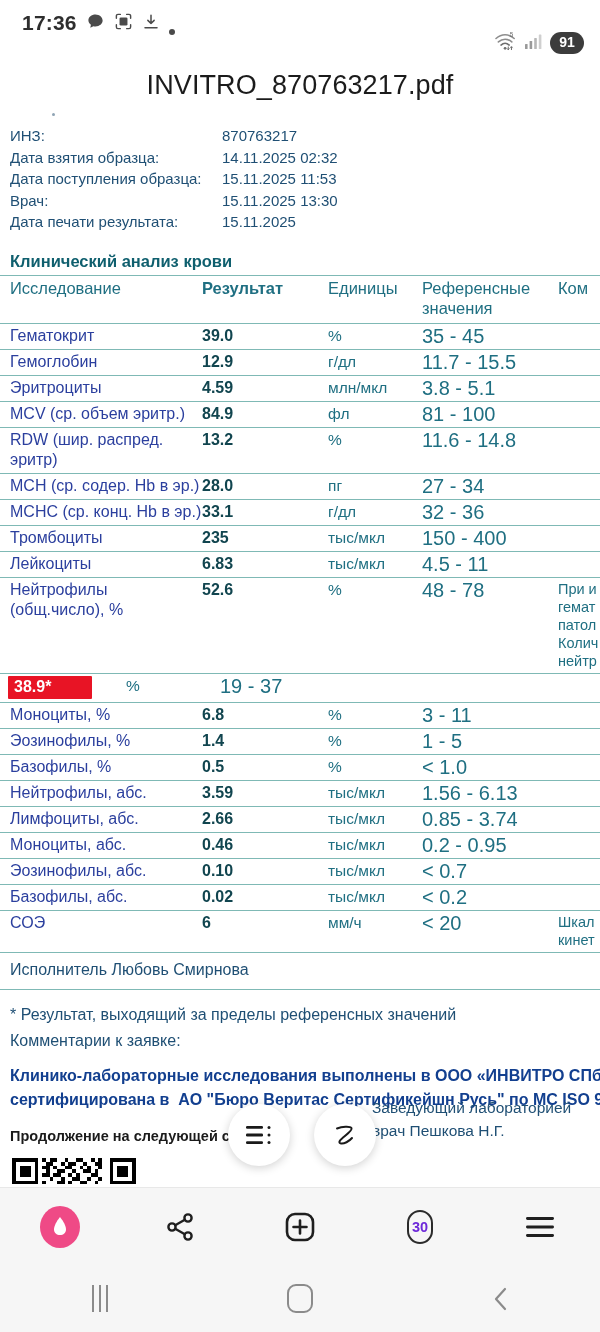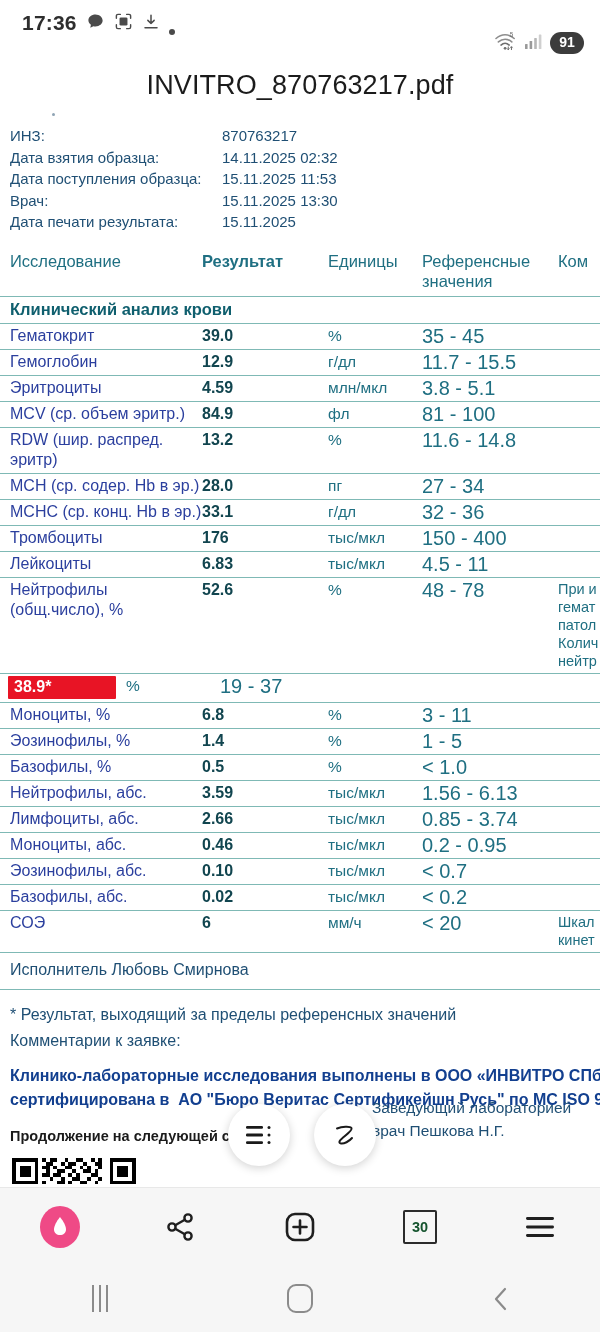--- a/index.html
+++ b/index.html
@@ -86,21 +86,21 @@
   .c-res  { font-size: 16px; font-weight: 700; color: #11454f; line-height: 20px; }
   .c-unit { font-size: 15.5px; color: #1f6f82; line-height: 20px; }
   .c-ref  { font-size: 20px; color: #1f6f82; line-height: 20px; }
   .c-com  { font-size: 14.5px; color: #1f6f82; line-height: 18px; white-space: pre; }
 
   .c-res.flagged {
     background: #e81425;
     color: #ffffff;
     display: inline-block;
     padding: 1px 6px 2px 6px;
-    width: 108px;
+    width: 84px;
     margin-left: 0;
     border-radius: 1px;
   }
   .res-wrap { width: 126px; flex: 0 0 126px; padding-left: 8px; }
 
   .performer {
     font-size: 16px; color: #1f4f74; padding: 6px 0 0 10px; line-height: 22px;
   }
   .perf-rule { border-bottom: 1.6px solid #7fb9b5; margin-top: 8px; }
 
@@ -141,23 +141,23 @@
   
   .browser-bar {
     position: absolute; left: 0; bottom: 67px;
     width: 600px; height: 78px;
     background: #f6f6f6;
     border-top: 1px solid #e8e8e8;
     display: flex; align-items: center; justify-content: space-around;
   }
   .bb-btn { width: 68px; height: 60px; display: flex; align-items: center; justify-content: center; }
   .tabcount {
-    width: 34px; height: 34px; border: 2.6px solid #2b2b2b; border-radius: 2px;
+    width: 26px; height: 34px; border: 2.6px solid #2b2b2b; border-radius: 13px;
     display: flex; align-items: center; justify-content: center;
-    font-size: 14.5px; font-weight: 700; color: #14532d;
+    font-size: 14.5px; font-weight: 700; color: #6d28d9;
   }
 
   
   .navbar {
     position: absolute; left: 0; bottom: 0; width: 600px; height: 67px;
     background: #f6f6f6;
     display: flex; align-items: center; justify-content: space-around;
   }
   .nav-btn { width: 90px; height: 50px; display: flex; align-items: center; justify-content: center; }
   .nav-recents { display: flex; gap: 5px; }
@@ -234,35 +234,35 @@
       <span class="meta-value">15.11.2025 13:30</span>
     </div>
     <div class="meta-row">
       <span class="meta-label">Дата печати результата:</span>
       <span class="meta-value">15.11.2025</span>
     </div>
   </div>
 
   <div class="tbl">
 
+    <div class="row section">
+      <div class="section-title">Клинический анализ крови</div>
+    </div>
+
     <div class="row headrow">
       <div class="c-name">Исследование</div>
       <div class="c-res">Результат</div>
       <div class="c-unit">Единицы</div>
       <div class="c-ref">
         <span>Референсные</span>
         <span>значения</span>
       </div>
       <div class="c-com">Ком</div>
     </div>
 
-    <div class="row section">
-      <div class="section-title">Клинический анализ крови</div>
-    </div>
-
     <div id="rows-host">
         <div class="row">
           <div class="c-name">Гематокрит</div>
           <div class="c-res">39.0</div>
           <div class="c-unit">%</div>
           <div class="c-ref">35 - 45</div>
           <div class="c-com"></div>
         </div>
         <div class="row">
           <div class="c-name">Гемоглобин</div>
@@ -301,21 +301,21 @@
         </div>
         <div class="row">
           <div class="c-name">MCHC (ср. конц. Hb в эр.)</div>
           <div class="c-res">33.1</div>
           <div class="c-unit">г/дл</div>
           <div class="c-ref">32 - 36</div>
           <div class="c-com"></div>
         </div>
         <div class="row">
           <div class="c-name">Тромбоциты</div>
-          <div class="c-res">176</div>
+          <div class="c-res">235</div>
           <div class="c-unit">тыс/мкл</div>
           <div class="c-ref">150 - 400</div>
           <div class="c-com"></div>
         </div>
         <div class="row">
           <div class="c-name">Лейкоциты</div>
           <div class="c-res">6.83</div>
           <div class="c-unit">тыс/мкл</div>
           <div class="c-ref">4.5 - 11</div>
           <div class="c-com"></div>

